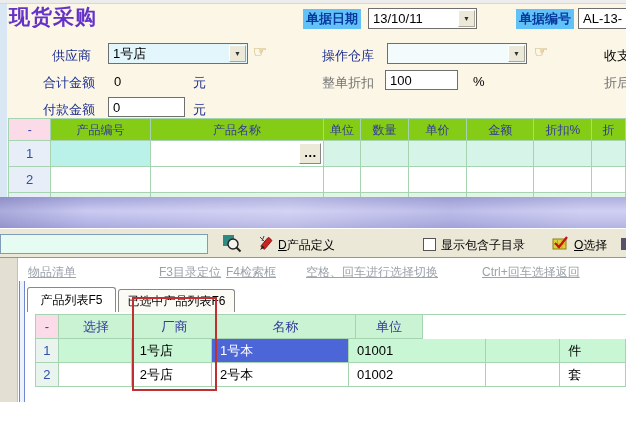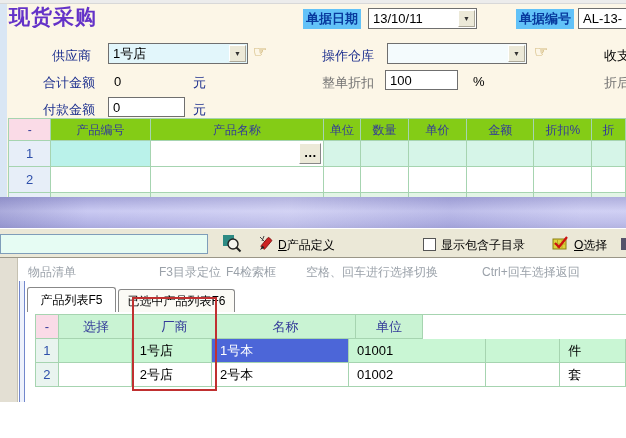--- a/index.html
+++ b/index.html
@@ -49,21 +49,21 @@
   .toolbar { left:0; top:228px; width:626px; height:30px; background:#ebe8d7; border-top:1px solid #fff; border-bottom:1px solid #9a9687; }
   .search-input { left:0; top:234px; width:208px; height:20px; background:#e6fcf3; border:1px solid #7f9db9; font-size:13px; padding:0 4px; color:#000; }
   .tb-label { font-size:12px; color:#000; white-space:nowrap; }
   .accel { text-decoration:underline; }
   .checkbox { left:423px; top:238px; width:13px; height:13px; background:#fff; border:1px solid #555; }
 
   
   .panel-bg { left:18px; top:258px; width:608px; height:180px; background:#fff; }
   .left-gutter { left:0; top:258px; width:18px; height:180px; background:#e3dfd3; border-right:1px solid #c5c1b2; }
   .splitter { left:19px; top:281px; width:6px; height:157px; background:#eef2fc; border-left:1px solid #7287cc; border-right:1px solid #7287cc; }
-  .help-text { top:264px; font-size:12px; color:#9ba2aa; white-space:nowrap; }
+  .help-text { top:264px; font-size:12px; color:#9ba2aa; white-space:nowrap;text-decoration:underline; }
 
   .tab { background:#fff; border:1px solid #888; border-bottom:none; border-radius:3px 3px 0 0;
          font-size:12px; color:#000; text-align:center; overflow:hidden; white-space:nowrap; }
   .tab1 { left:27px; top:287px; width:89px; height:25px; line-height:25px; z-index:3; }
   .tab2 { left:118px; top:289px; width:117px; height:23px; line-height:22px; background:#fbfaf5; z-index:2; }
 
   .picker-table { left:35px; top:314px; width:591px; height:73px; overflow:hidden; border-top:1px solid #a6d4b0; border-left:1px solid #a6d4b0; background:#fff; }
   .picker-table .gcell { height:24px; line-height:24px; font-size:13px; }
   .picker-table .ghead { background:#c9f3d3; font-size:13px; }
   .pink { background:#fadbe7 !important; }

